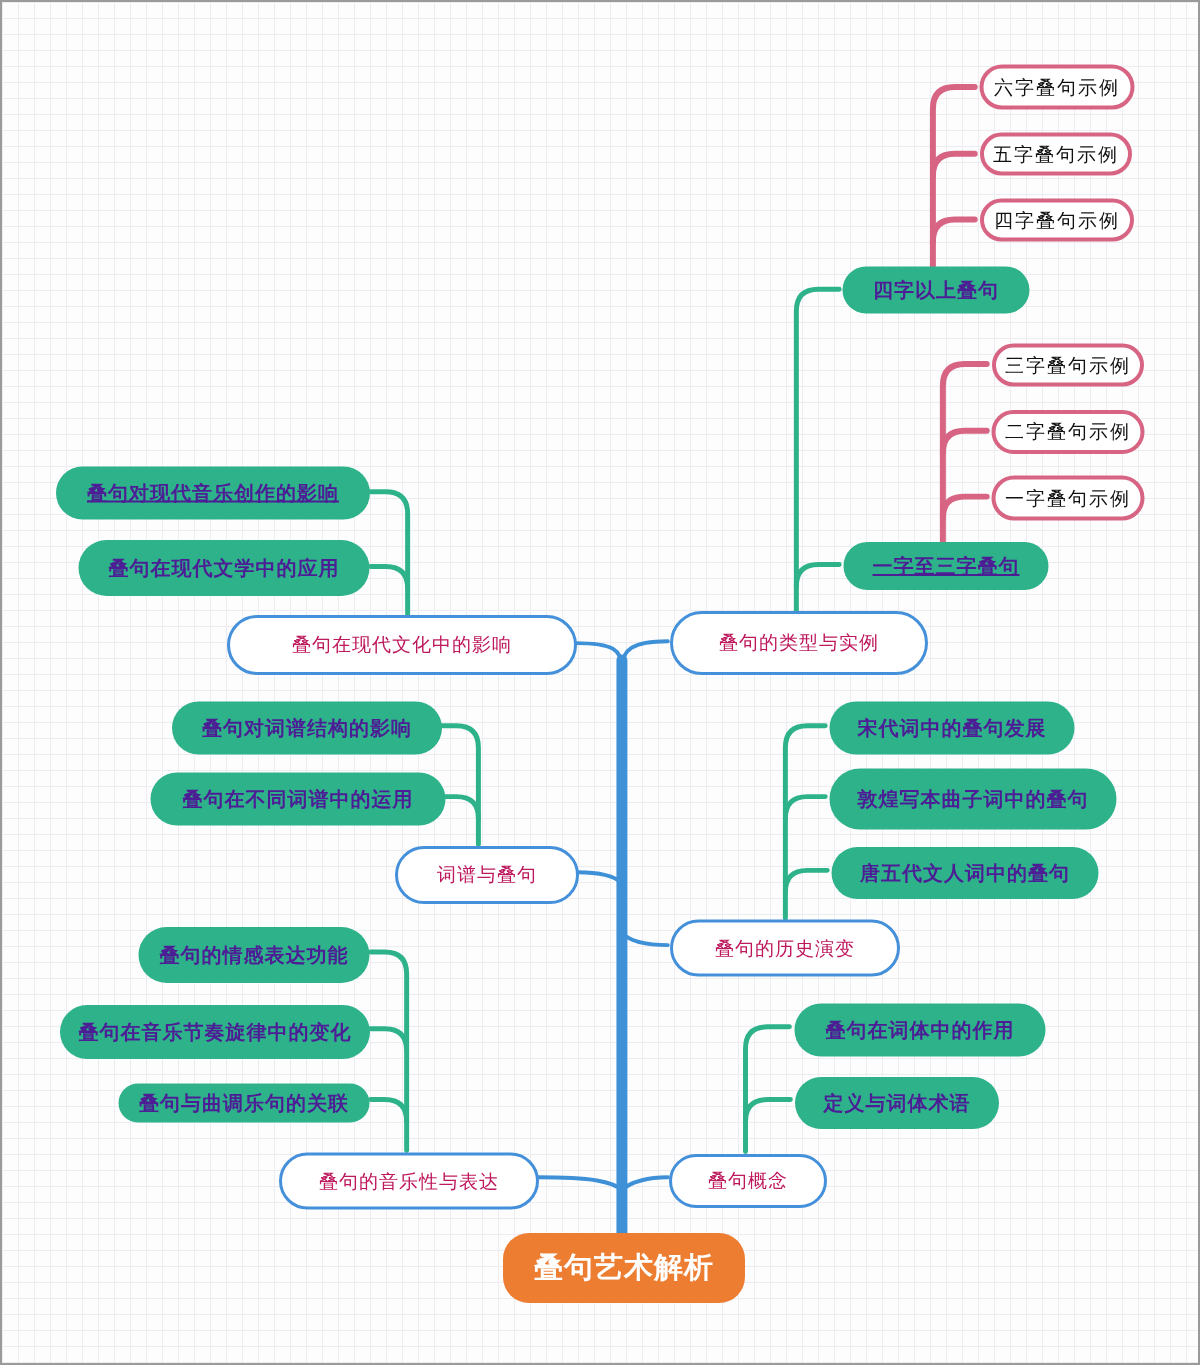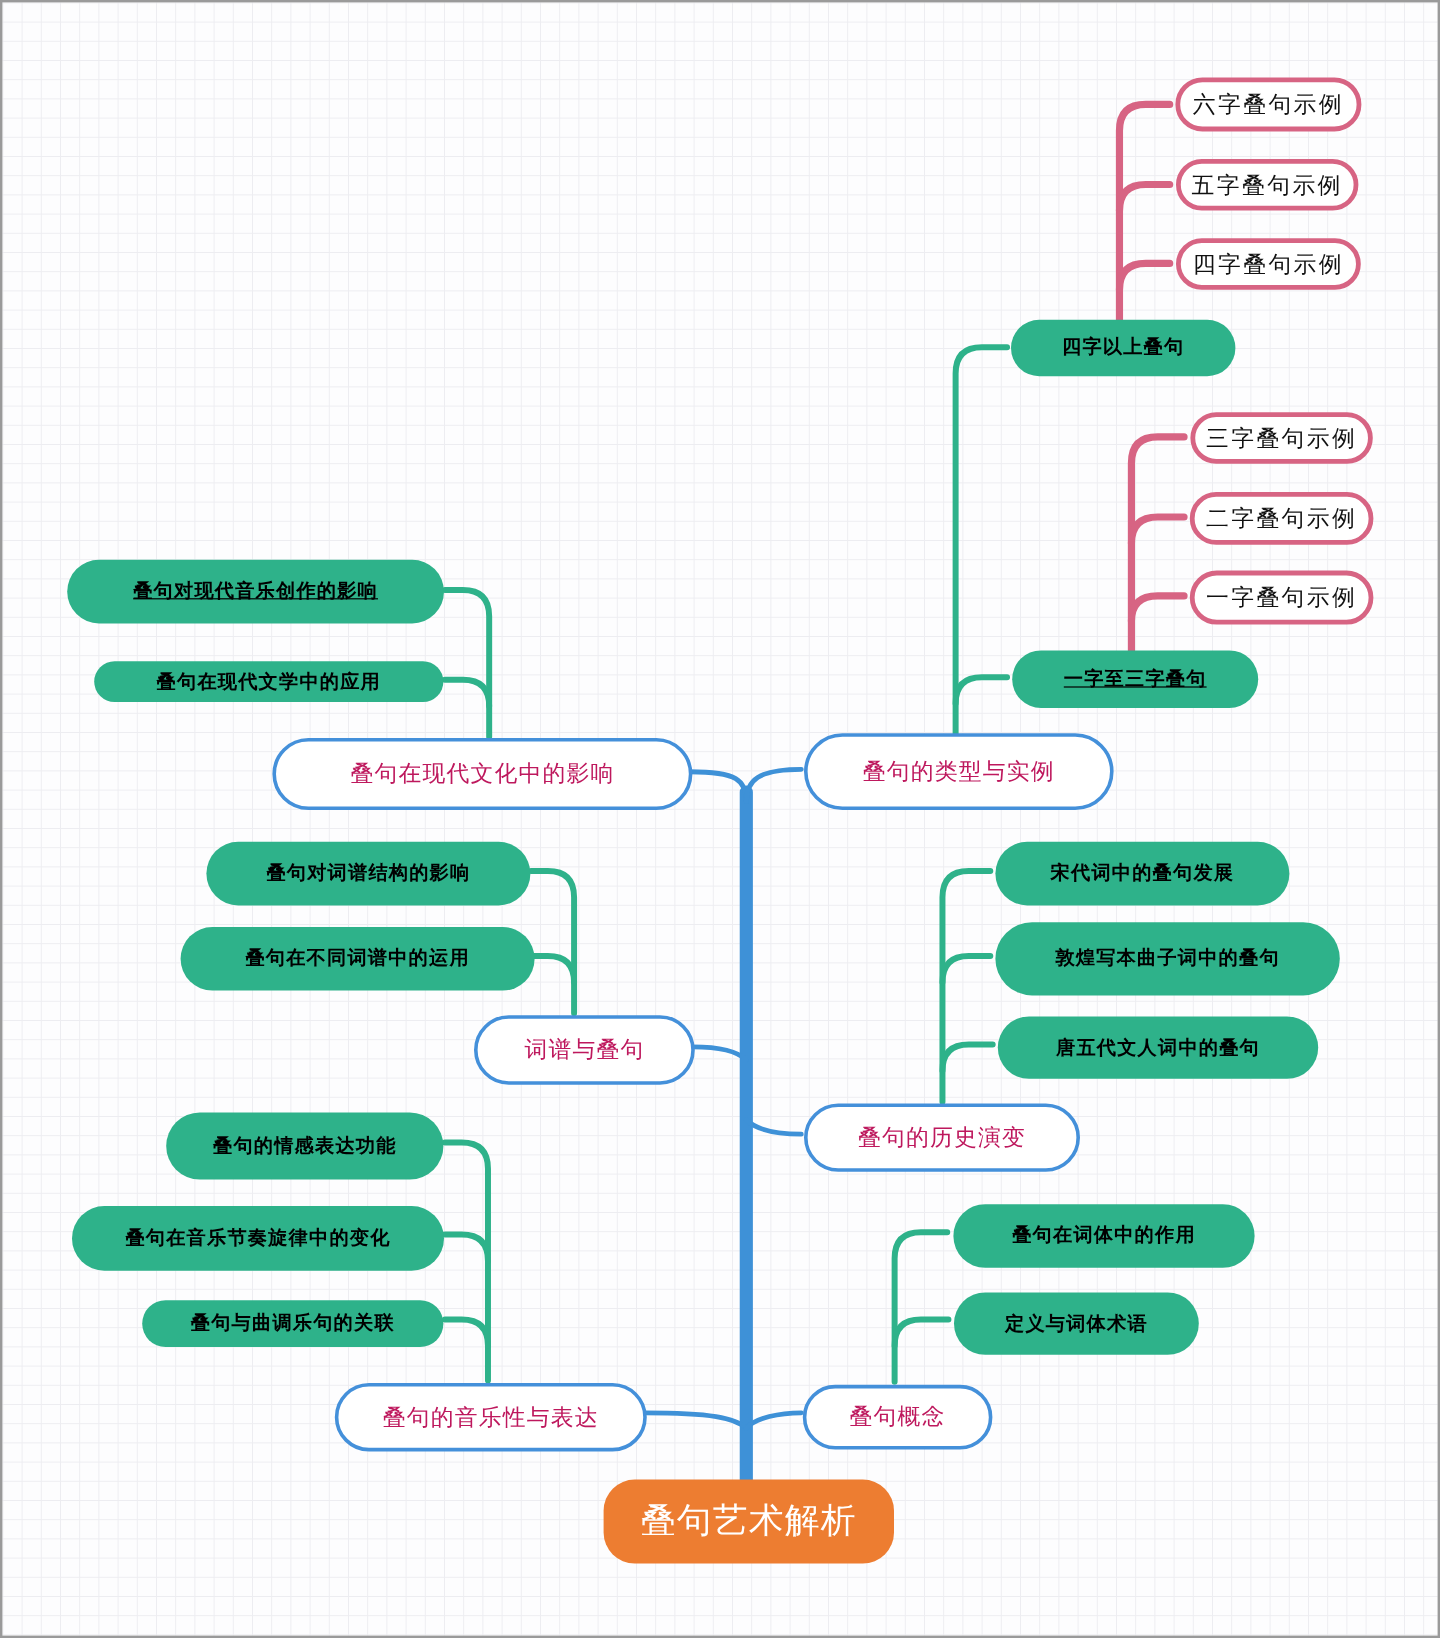--- a/index.html
+++ b/index.html
@@ -25,36 +25,36 @@
     align-items: center;
     justify-content: center;
     white-space: nowrap;
     box-sizing: border-box;
     text-align: left;
   }
   .root {
     background: #ED7D31;
     color: #ffffff;
     font-size: 29px;
-    font-weight: normal;
+    font-weight: bold;
     letter-spacing: 1px;
     border-radius: 26px;
   }
   .l1 {
     background: #ffffff;
     border: 3px solid #4490DA;
     color: #be185d;
     font-size: 19px;
     letter-spacing: 1px;
     border-radius: 999px;
   }
   .l2 {
     background: #2EB28A;
-    color: #000000;
-    font-size: 16px;
+    color: #4c1d95;
+    font-size: 20px;
     font-weight: bold;
     letter-spacing: 1px;
     border-radius: 999px;
   }
   .l3 {
     background: #ffffff;
     border: 4px solid #D76483;
     color: #111111;
     font-size: 19px;
     letter-spacing: 2px;
@@ -131,21 +131,21 @@
   <div class="node l2" style="left:963px; top:871px; width:267px; height:52px;">唐五代文人词中的叠句</div>
   <div class="node l2" style="left:971px; top:797px; width:287px; height:61px;">敦煌写本曲子词中的叠句</div>
   <div class="node l2" style="left:950px; top:726px; width:245px; height:53px;">宋代词中的叠句发展</div>
 
   <div class="node l2" style="left:296px; top:797px; width:295px; height:53px;">叠句在不同词谱中的运用</div>
   <div class="node l2" style="left:305px; top:726px; width:270px; height:53px;font-family:Liberation Serif, serif;">叠句对词谱结构的影响</div>
 
   <div class="node l2" style="left:944px; top:564px; width:205px; height:48px;text-decoration:underline;">一字至三字叠句</div>
   <div class="node l2" style="left:934px; top:288px; width:187px; height:47px;">四字以上叠句</div>
 
-  <div class="node l2" style="left:222px; top:566px; width:291px; height:34px;">叠句在现代文学中的应用</div>
+  <div class="node l2" style="left:222px; top:566px; width:291px; height:56px;">叠句在现代文学中的应用</div>
   <div class="node l2" style="left:211px; top:491px; width:314px; height:53px;text-decoration:underline;">叠句对现代音乐创作的影响</div>
 
   <div class="node l3" style="left:1066px; top:496px; width:153px; height:45px;">一字叠句示例</div>
   <div class="node l3" style="left:1066px; top:430px; width:153px; height:44px;">二字叠句示例</div>
   <div class="node l3" style="left:1066px; top:363px; width:152px; height:43px;">三字叠句示例</div>
 
   <div class="node l3" style="left:1055px; top:218px; width:154px; height:43px;">四字叠句示例</div>
   <div class="node l3" style="left:1054px; top:152px; width:152px; height:43px;">五字叠句示例</div>
   <div class="node l3" style="left:1055px; top:85px; width:155px; height:45px;">六字叠句示例</div>
 

